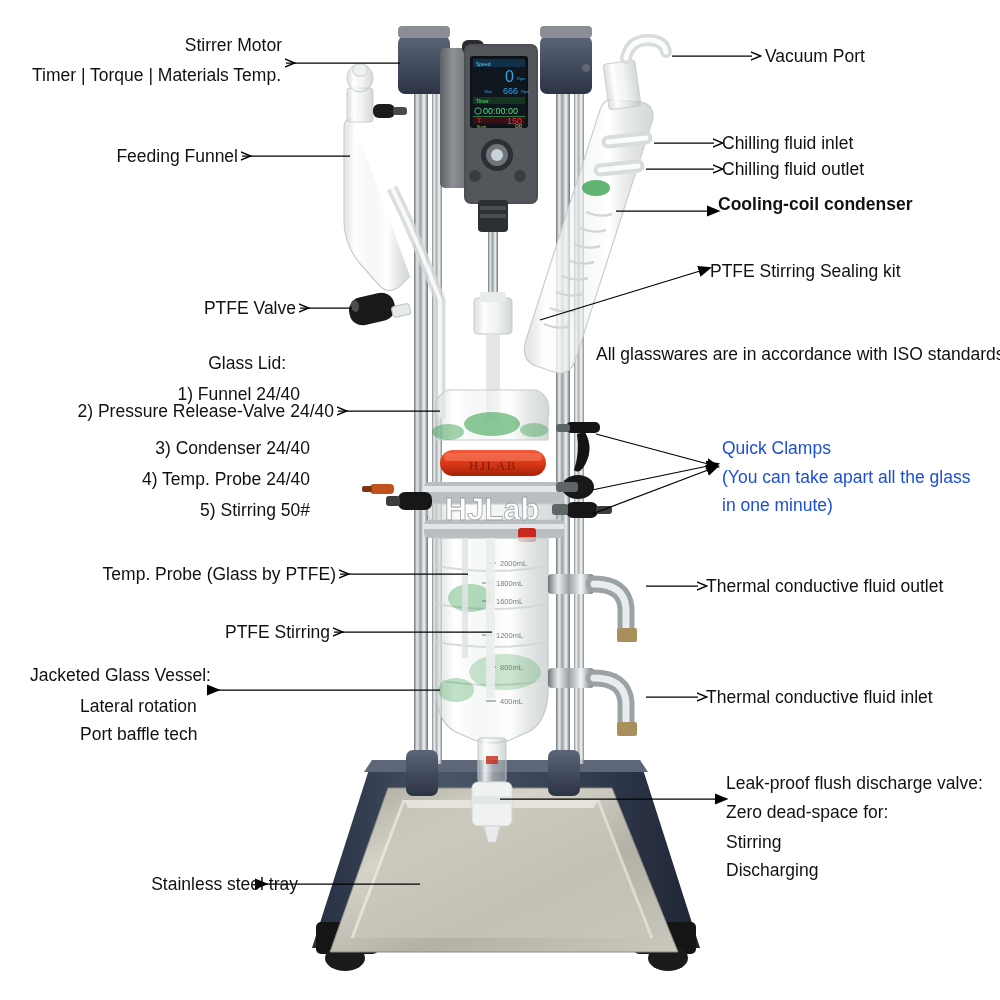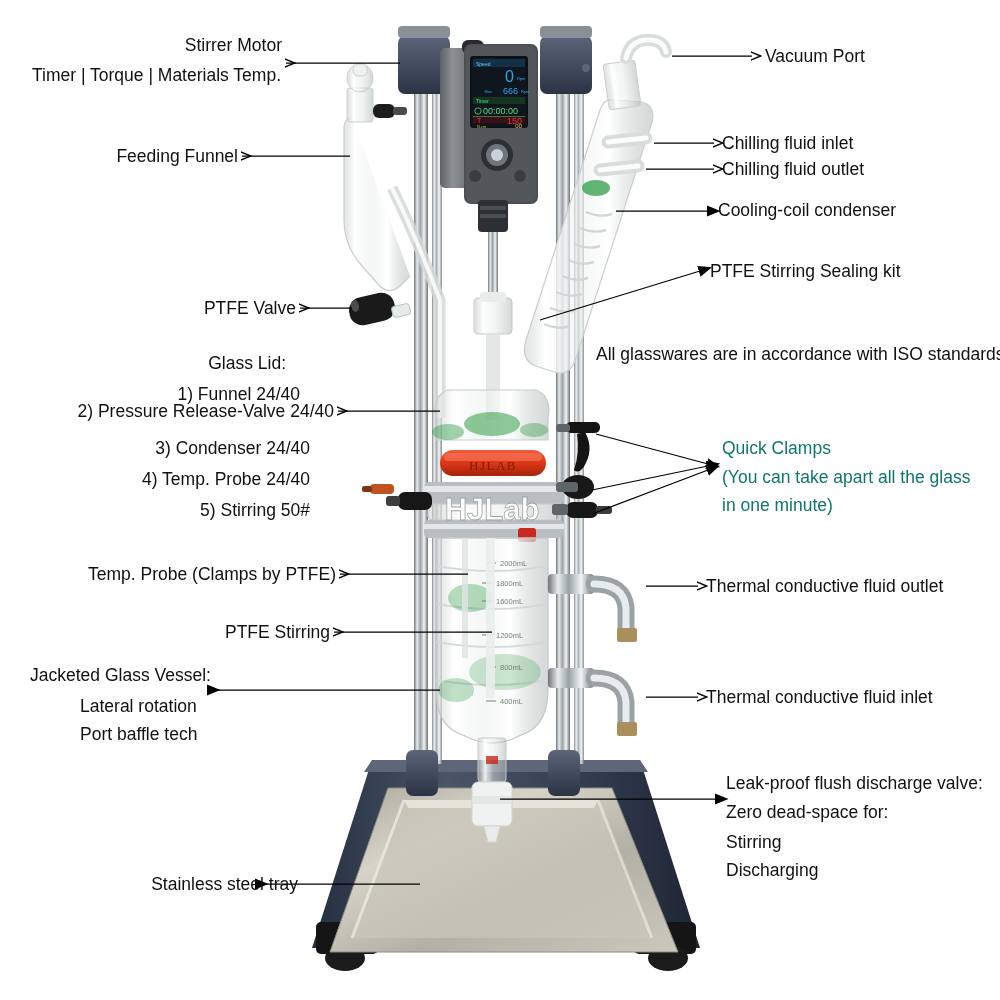--- a/index.html
+++ b/index.html
@@ -1,20 +1,20 @@
 <!DOCTYPE html>
 <html><head>
 <meta charset="utf-8">
 <style>
   html,body{margin:0;padding:0;background:#ffffff;}
   body{width:1000px;height:1000px;position:relative;overflow:hidden;
        font-family:"Liberation Sans",sans-serif;color:#000;}
   #stage{position:absolute;inset:0;width:1000px;height:1000px;}
   .lbl{position:absolute;font-size:17.5px;line-height:1.05;white-space:nowrap;color:#111;}
-  .lbl.red{color:#0f766e;}
+  .lbl.red{color:#1d4ed8;}
   .lbl.r{text-align:right;}
   svg.lines{position:absolute;left:0;top:0;width:1000px;height:1000px;pointer-events:none;}
   svg.art{position:absolute;left:0;top:0;width:1000px;height:1000px;}
 </style>
 </head>
 <body>
 
 <div id="stage">
 
   <svg class="art" viewBox="0 0 1000 1000">
@@ -338,31 +338,31 @@
   <div class="lbl r" style="left:0;top:36px;width:282px;">Stirrer Motor</div>
   <div class="lbl r" style="left:0;top:147px;width:238px;">Feeding Funnel</div>
   <div class="lbl" style="left:32px;top:66px;">Timer | Torque | Materials Temp.</div>
   <div class="lbl r" style="left:0;top:299px;width:296px;">PTFE Valve</div>
   <div class="lbl r" style="left:0;top:354px;width:286px;">Glass Lid:</div>
   <div class="lbl r" style="left:0;top:385px;width:300px;">1) Funnel 24/40</div>
   <div class="lbl r" style="left:0;top:402px;width:334px;">2) Pressure Release-Valve 24/40</div>
   <div class="lbl r" style="left:0;top:439px;width:310px;">3) Condenser 24/40</div>
   <div class="lbl r" style="left:0;top:470px;width:310px;">4) Temp. Probe 24/40</div>
   <div class="lbl r" style="left:0;top:501px;width:310px;">5) Stirring 50#</div>
-  <div class="lbl r" style="left:0;top:565px;width:336px;">Temp. Probe (Clamps by PTFE)</div>
+  <div class="lbl r" style="left:0;top:565px;width:336px;">Temp. Probe (Glass by PTFE)</div>
   <div class="lbl r" style="left:0;top:623px;width:330px;">PTFE Stirring</div>
   <div class="lbl" style="left:30px;top:666px;">Jacketed Glass Vessel:</div>
   <div class="lbl" style="left:80px;top:697px;">Lateral rotation</div>
   <div class="lbl" style="left:80px;top:725px;">Port baffle tech</div>
   <div class="lbl r" style="left:0;top:875px;width:250px;padding-left:48px;">Stainless steel tray</div>
 
   <div class="lbl" style="left:765px;top:47px;">Vacuum Port</div>
   <div class="lbl" style="left:722px;top:134px;">Chilling fluid inlet</div>
   <div class="lbl" style="left:722px;top:160px;">Chilling fluid outlet</div>
-  <div class="lbl" style="left:718px;top:201px;">Cooling-coil condenser</div>
+  <div class="lbl" style="left:718px;top:195px;font-weight:bold;">Cooling-coil condenser</div>
   <div class="lbl" style="left:710px;top:262px;">PTFE Stirring Sealing kit</div>
   <div class="lbl" style="left:596px;top:345px;">All glasswares are in accordance with ISO standards</div>
   <div class="lbl red" style="left:722px;top:439px;">Quick Clamps</div>
   <div class="lbl red" style="left:722px;top:468px;">(You can take apart all the glass</div>
   <div class="lbl red" style="left:722px;top:496px;">in one minute)</div>
   <div class="lbl" style="left:706px;top:577px;">Thermal conductive fluid outlet</div>
   <div class="lbl" style="left:706px;top:688px;">Thermal conductive fluid inlet</div>
   <div class="lbl" style="left:726px;top:774px;">Leak-proof flush discharge valve:</div>
   <div class="lbl" style="left:726px;top:803px;">Zero dead-space for:</div>
   <div class="lbl" style="left:726px;top:833px;">Stirring</div>

